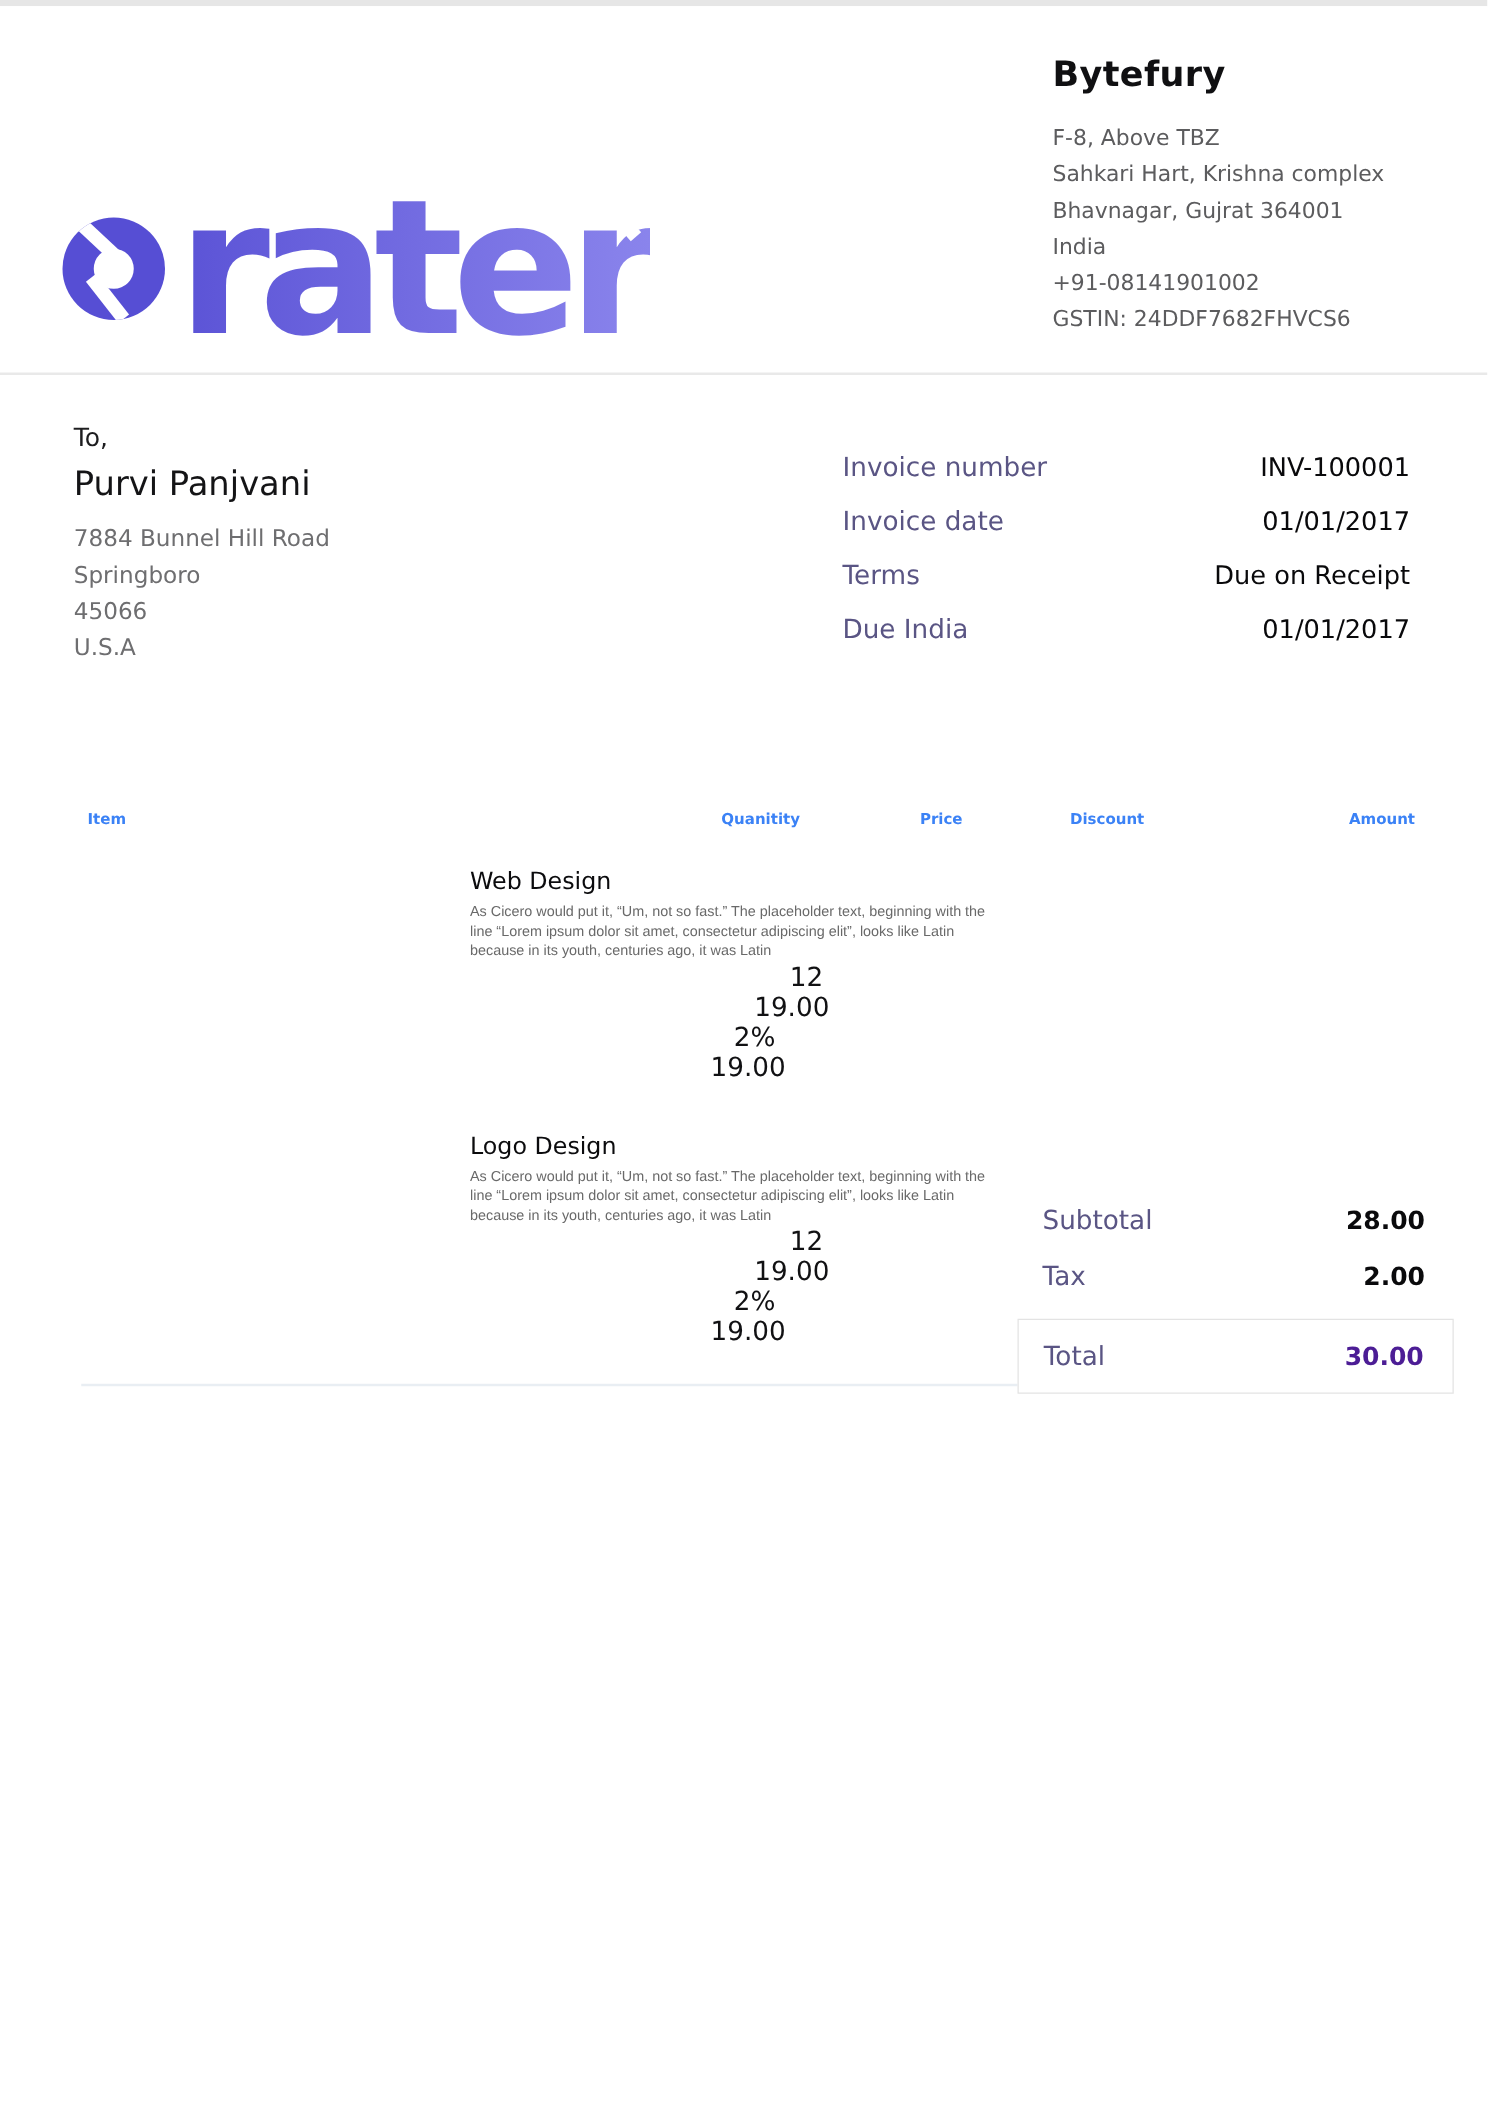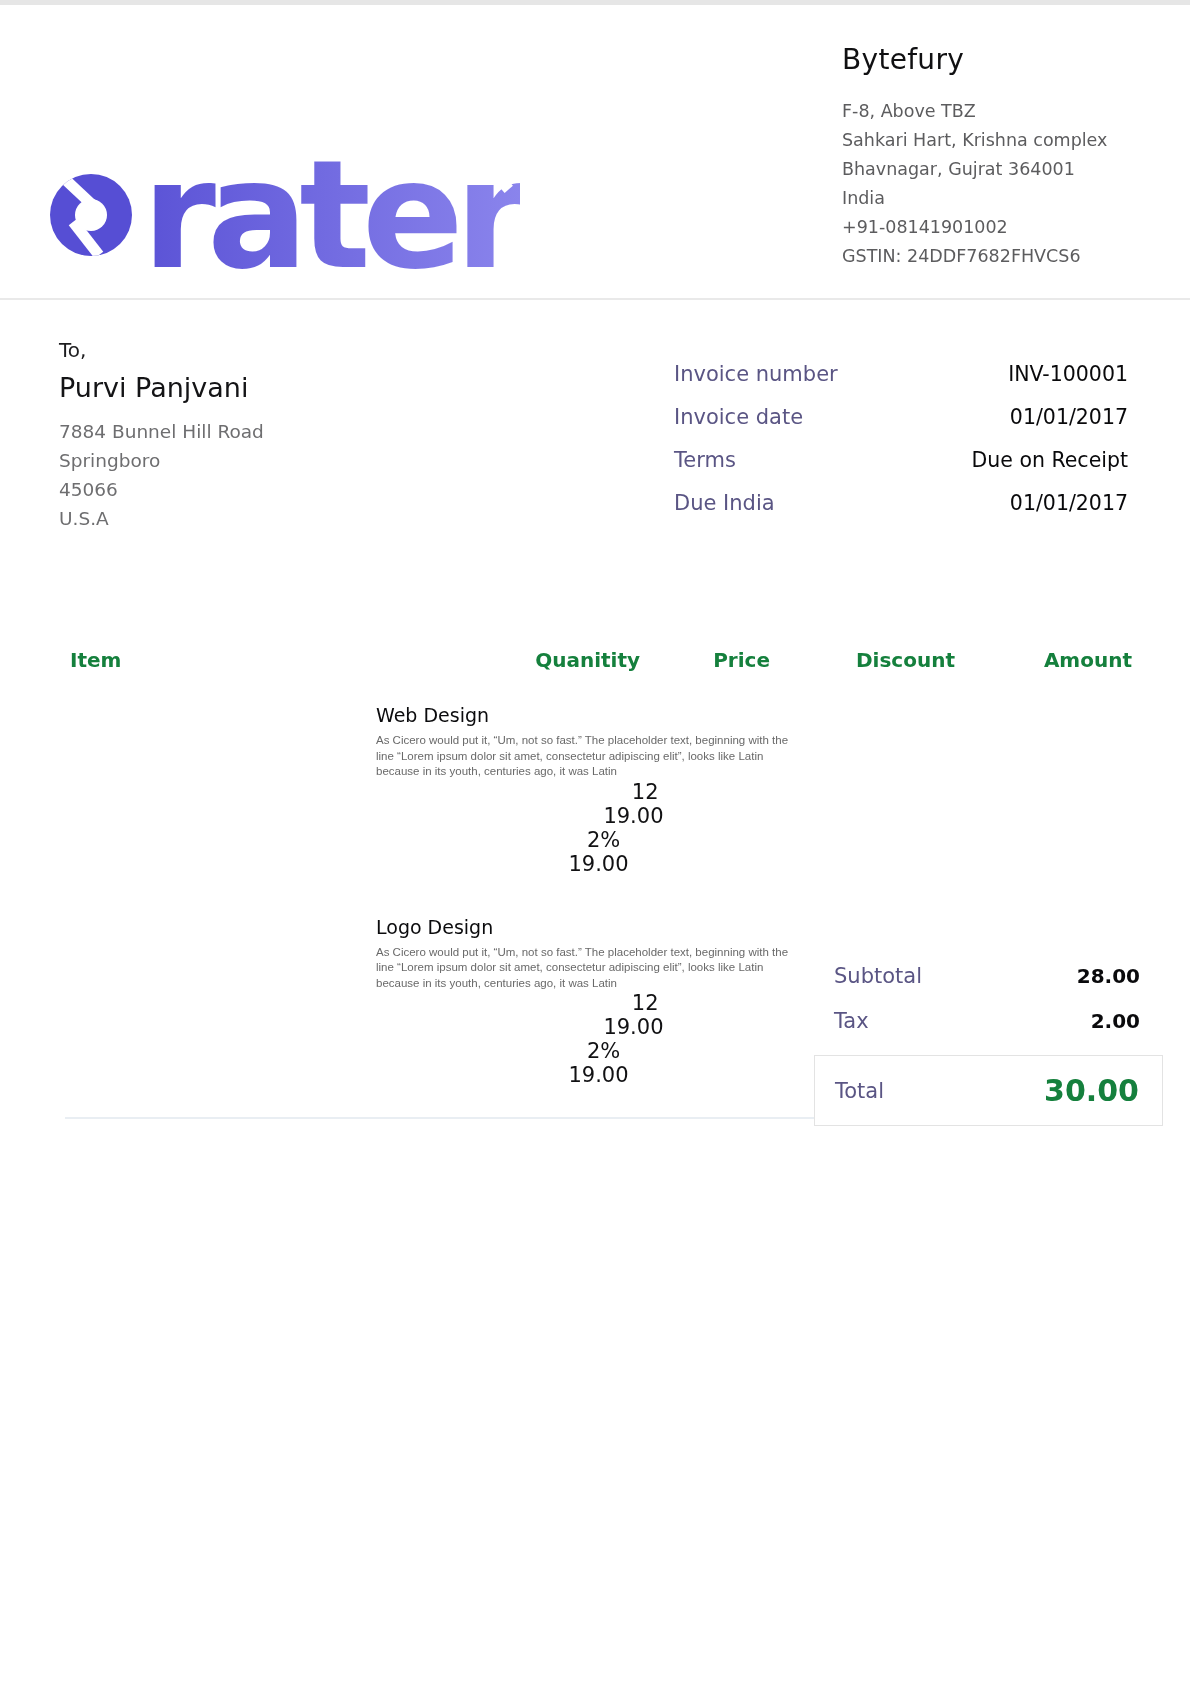--- a/index.html
+++ b/index.html
@@ -21,37 +21,37 @@
   .ring-slash.s2 { width:42px; height:11px; left:15px; top:59px; transform:rotate(52deg); }
   .logo-text {
     font-size:150px; line-height:1; font-weight:bold; letter-spacing:-9px;
     margin-left:10px; margin-bottom:-34px; white-space:nowrap;
     background:linear-gradient(90deg,#5b53d6 0%,#8a84ec 100%);
     -webkit-background-clip:text; background-clip:text; color:transparent;
   }
   .r-slash { position:absolute; background:#ffffff; width:42px; height:11px; left:424px; top:28px; transform:rotate(49deg); }
 
   .company { position:absolute; left:842px; top:38px; width:330px; }
-  .company-name { font-size:28px; font-weight:normal; color:#101012; letter-spacing:0.3px; margin-bottom:21px; }
+  .company-name { font-size:28px; font-weight:bold; color:#101012; letter-spacing:0.3px; margin-bottom:21px; }
   .company-line { font-size:17.5px; line-height:29px; color:#5c5c5e; }
 
   
   .bill-to { position:absolute; left:59px; top:338px; }
   .bill-salutation { font-size:20px; color:#1d1d1f; margin-bottom:10px; }
   .bill-name { font-size:27px; color:#141416; margin-bottom:14px; }
   .bill-line { font-size:18.5px; line-height:29px; color:#6e6e70; }
 
   .meta { position:absolute; left:674px; top:362px; width:454px; }
   .meta-row { display:flex; justify-content:space-between; align-items:baseline; margin-bottom:19px; }
   .meta-label { font-size:21px; color:#5a5584; }
   .meta-value { font-size:20.5px; color:#09090b; }
 
   
   .items { position:absolute; left:65px; top:648px; width:1067px; }
-  .thead { display:flex; align-items:baseline; font-weight:bold; font-size:20px; color:#15803d; }
+  .thead { display:flex; align-items:baseline; font-weight:bold; font-size:12px; color:#3b82f6; }
   .col-item { width:455px; padding-left:5px; }
   .col-qty { width:120px; text-align:right; white-space:nowrap; }
   .col-price { width:130px; text-align:right; white-space:nowrap; }
   .col-disc { width:195px; text-align:left; padding-left:86px; white-space:nowrap; }
   .col-amount { flex:1; text-align:right; white-space:nowrap; }
 
   .item-row { display:flex; align-items:center; margin-top:32px;flex-direction:column; }
   .item-row + .item-row { margin-top:40px; }
   .item-title { font-size:19px; color:#0b0b0d; margin-bottom:7px; }
   .item-desc { font-family:"Liberation Sans",sans-serif; font-size:11.5px; line-height:15.5px; color:#696969; width:432px; }
@@ -59,21 +59,21 @@
 
   .table-divider { margin-top:30px; border-top:2px solid #e9eef3; }
 
   
   .totals { position:absolute; left:814px; top:952px; width:349px; }
   .totals-row { display:flex; justify-content:space-between; align-items:baseline; padding:0 23px 0 20px; margin-bottom:21px; }
   .totals-row:first-child { margin-top:12px; }
   .totals-label { font-size:21px; color:#5a5584; }
   .totals-value { font-size:20px; font-weight:bold; color:#0a0a0c; }
   .total-box { border:1px solid #e3e3e3; background:#ffffff; display:flex; justify-content:space-between; align-items:center; padding:17px 23px 17px 20px; margin-top:22px; }
-  .total-box .totals-value { font-size:30px; color:#15803d; }
+  .total-box .totals-value { font-size:20px; color:#4c1d95; }
 </style>
 </head>
 <body>
 
 <div class="top-strip"></div>
 
 <div class="header">
 
   <div class="logo">
     <div class="logo-ring">

